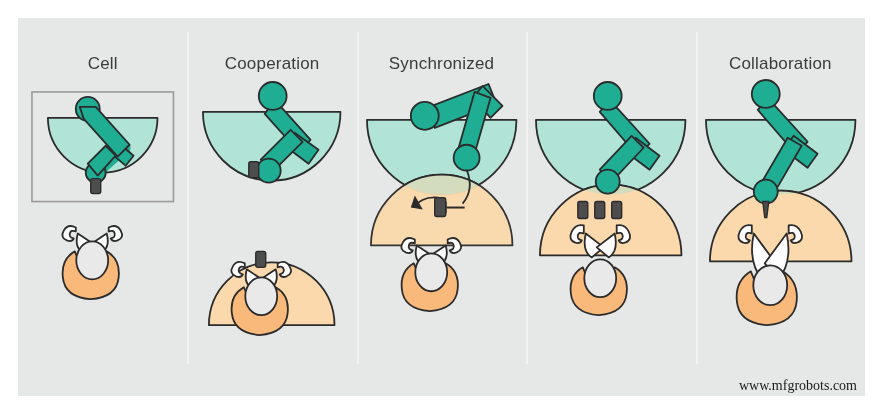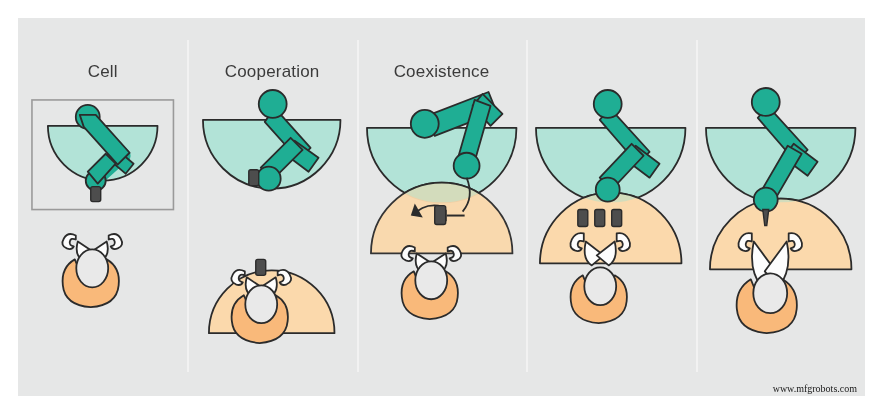--- a/index.html
+++ b/index.html
@@ -13,21 +13,21 @@
 
   .panel-bg{
     position:absolute;
     left:18px;top:18px;
     width:847px;height:378px;
     background:#e6e7e7;
   }
 
   .cols{
     position:absolute;
-    left:18px;top:18px;
+    left:18px;top:10px;
     width:847px;height:378px;
     display:flex;
   }
   .col{
     position:relative;
     flex:1 1 0;
     height:100%;
   }
   .col + .col::before{
     content:"";
@@ -49,21 +49,21 @@
     position:absolute;
     top:66px;left:0;
     width:100%;height:300px;
   }
   .art svg{display:block;width:100%;height:100%;}
 
   .watermark{
     position:absolute;
     right:26px;bottom:14px;
     font-family:"Liberation Serif", serif;
-    font-size:10px;
+    font-size:14px;
     color:#1a1a1a;
     white-space:nowrap;
   }
 </style>
 </head>
 <body>
 
 <div id="stage">
 
   <div class="panel-bg"></div>
@@ -128,21 +128,21 @@
             <path d="M60 194 q-4 14 6 20 l12 -8 Z" fill="#fdfdfd" stroke="#2b2b2b" stroke-width="1.8" stroke-linejoin="round"></path>
             <path d="M89 194 q4 14 -6 20 l-12 -8 Z" fill="#fdfdfd" stroke="#2b2b2b" stroke-width="1.8" stroke-linejoin="round"></path>
             <rect x="69" y="176" width="10" height="16" rx="2" fill="#4d4d4d" stroke="#2b2b2b" stroke-width="1.4"></rect>
             <ellipse cx="74.5" cy="221" rx="16" ry="19" fill="#e9e9e9" stroke="#2b2b2b" stroke-width="1.8"></ellipse>
           </g>
         </svg>
       </div>
     </div>
 
     <div class="col">
-      <div class="col-title">Coexistence</div>
+      <div class="col-title">Synchronized</div>
       <div class="art">
         <svg viewBox="0 0 170 300" preserveAspectRatio="xMidYMin meet">
           <defs>
             <clipPath id="clipRobot3">
                 <path d="M10 44 H160 A75 75 0 0 1 10 44 Z"></path>
               </clipPath>
           </defs>
           <g>
             <path d="M10 44 H160 A75 75 0 0 1 10 44 Z" fill="#b2e3d7" stroke="#2b2b2b" stroke-width="1.8" stroke-linejoin="round"></path>
           </g>
@@ -214,20 +214,21 @@
             <path d="M91 150 q8 -2 12 6 q4 8 -3 11 q-5 2 -7 -2 q5 -1 4 -5 q-1 -4 -6 -2 Z" fill="#fdfdfd" stroke="#2b2b2b" stroke-width="1.8" stroke-linejoin="round"></path>
             <path d="M60 158 q-4 18 6 24 l12 -10 Z" fill="#fdfdfd" stroke="#2b2b2b" stroke-width="1.8" stroke-linejoin="round"></path>
             <path d="M89 158 q4 18 -6 24 l-12 -10 Z" fill="#fdfdfd" stroke="#2b2b2b" stroke-width="1.8" stroke-linejoin="round"></path>
             <ellipse cx="74.5" cy="203" rx="16" ry="19" fill="#e9e9e9" stroke="#2b2b2b" stroke-width="1.8"></ellipse>
           </g>
         </svg>
       </div>
     </div>
 
     <div class="col">
+      <div class="col-title">Collaboration</div>
       <div class="art">
         <svg viewBox="0 0 170 300" preserveAspectRatio="xMidYMin meet">
           <defs>
             <clipPath id="clipRobot5">
                 <path d="M10 44 H160 A75 75 0 0 1 10 44 Z"></path>
               </clipPath>
           </defs>
           <g>
             <path d="M10 44 H160 A75 75 0 0 1 10 44 Z" fill="#b2e3d7" stroke="#2b2b2b" stroke-width="1.8" stroke-linejoin="round"></path>
           </g>

